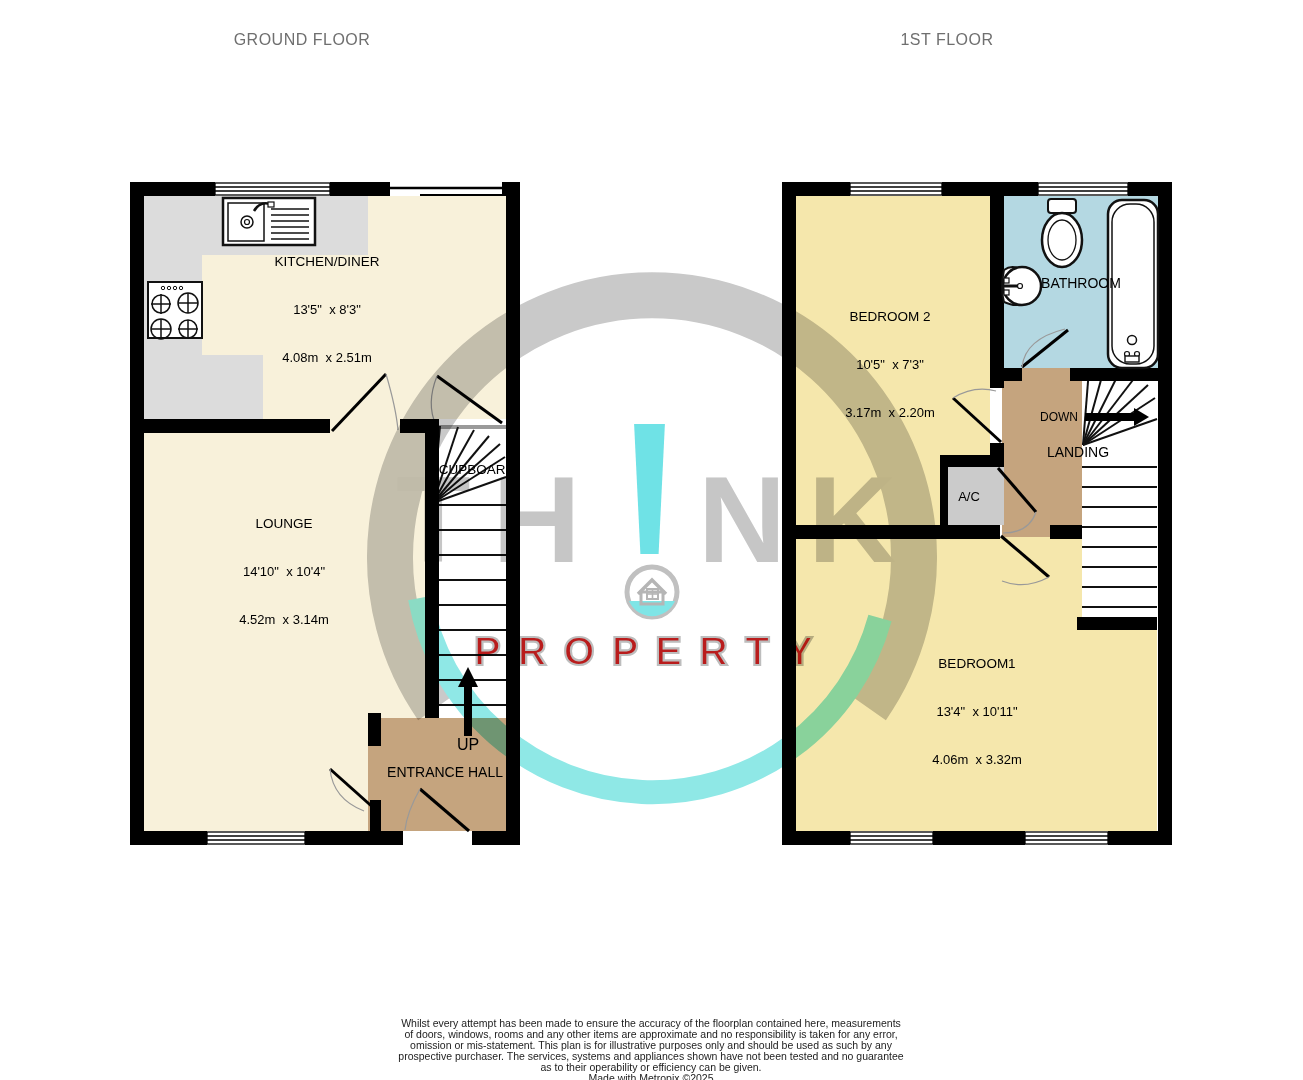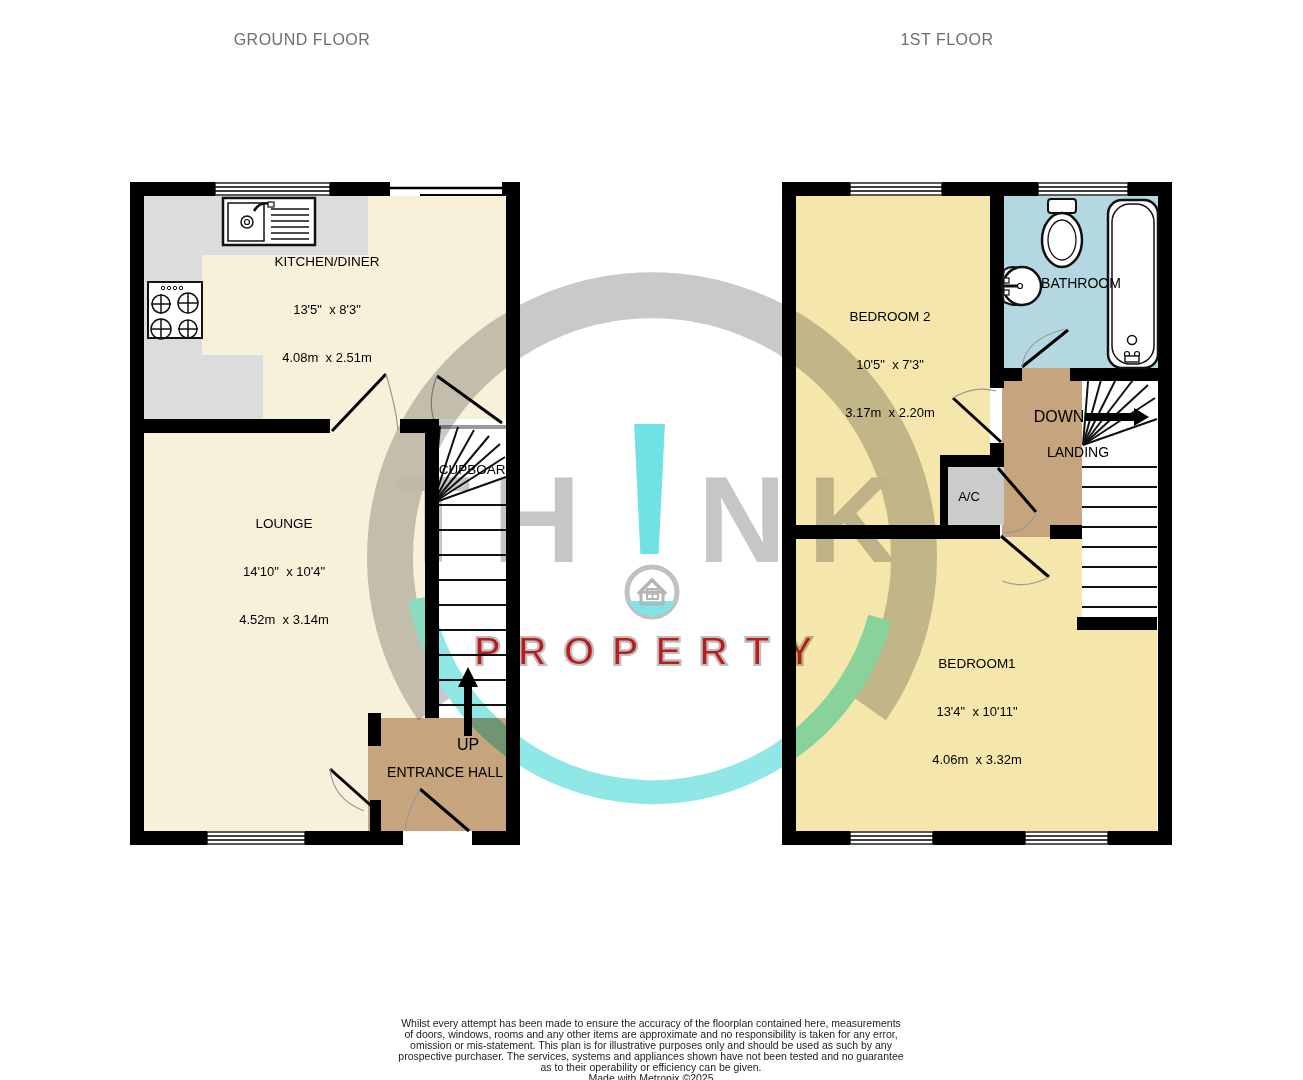--- a/index.html
+++ b/index.html
@@ -288,21 +288,21 @@
   <div class="small-label" style="left:477px;top:469px;font-size:13.5px">CUPBOARD</div>
   <div class="small-label" style="left:468px;top:745px;font-size:16px">UP</div>
   <div class="small-label" style="left:445px;top:772px;font-size:14px">ENTRANCE HALL</div>
 
   <div class="room-label" style="left:890px;top:365px">
     <div class="nm">BEDROOM 2</div>
     <div class="dim">10'5"  x 7'3"</div>
     <div class="dim">3.17m  x 2.20m</div>
   </div>
   <div class="small-label" style="left:1081px;top:283px;font-size:14px">BATHROOM</div>
-  <div class="small-label" style="left:1059px;top:417px;font-size:16px">DOWN</div>
+  <div class="small-label" style="left:1059px;top:417px;font-size:12px">DOWN</div>
   <div class="small-label" style="left:1078px;top:452px;font-size:14px">LANDING</div>
   <div class="small-label" style="left:969px;top:496px;font-size:13px">A/C</div>
   <div class="room-label" style="left:977px;top:712px">
     <div class="nm">BEDROOM1</div>
     <div class="dim">13'4"  x 10'11"</div>
     <div class="dim">4.06m  x 3.32m</div>
   </div>
 
   <div class="footer">
     <div>Whilst every attempt has been made to ensure the accuracy of the floorplan contained here, measurements</div>

